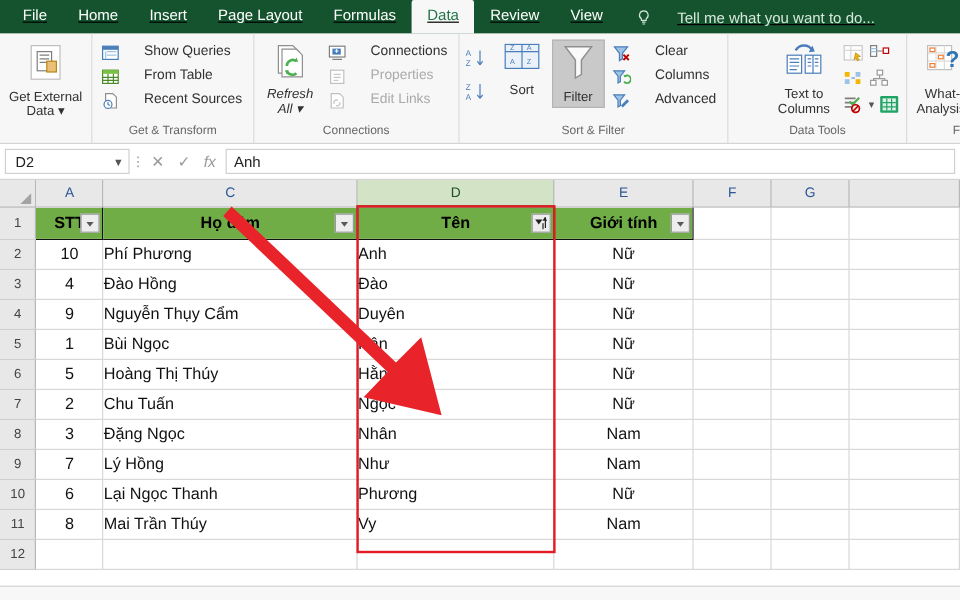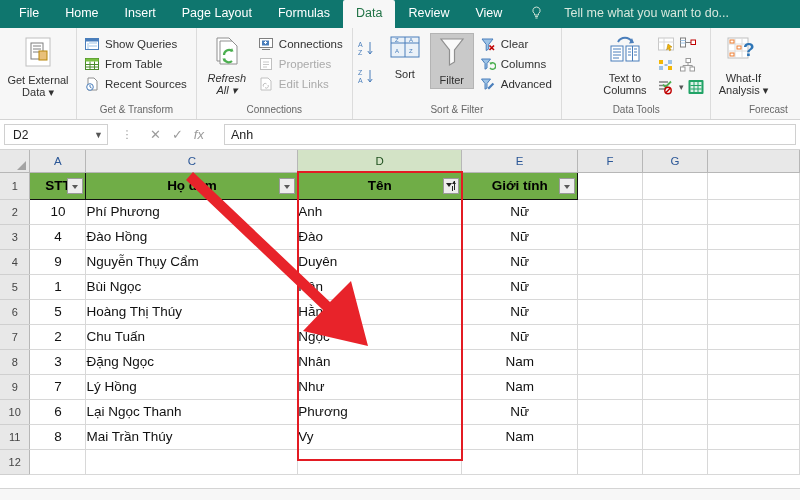--- a/index.html
+++ b/index.html
@@ -7,25 +7,26 @@
     width: 800px; height: 500px;
     font-family: "Liberation Sans", sans-serif;
     overflow: hidden;
     background: #fff;
   }
   #app { position: relative; width: 800px; height: 500px; }
 
   
   .tabbar {
     height: 28px;
-    background: #0f766e;
+    background: #14532d;
     display: flex;
-    align-items: center;
+    align-items: flex-end;
     padding-left: 6px;
     position: relative;
+    text-decoration: underline;
   }
   .tab {
     color: #ffffff;
     font-size: 12.5px;
     padding: 4px 13px 6px 13px;
     line-height: 18px;
     white-space: nowrap;
     cursor: pointer;
   }
   .tab.active {
@@ -74,41 +75,40 @@
     line-height: 12.5px;
     padding: 2px 1px;
     cursor: pointer;
     border: 1px solid transparent;
   }
   .bigbtn .ic { margin-bottom: 3px; }
   .bigbtn.toggled { background: #c9c9c9; border: 1px solid #b4b4b4; }
 
   .smallcol { display: flex; flex-direction: column; gap: 2px; padding-top: 2px; }
   .smallbtn {
-    display: flex; align-items: center; gap: 5px;
+    display: flex; gap: 20px;
     font-size: 11.5px; color: #313131;
     padding: 1px 4px 1px 2px;
     line-height: 15px;
     white-space: nowrap;
     cursor: pointer;
   }
   .smallbtn.disabled { color: #aaa; }
   .iconbox { width: 16px; height: 16px; flex: 0 0 16px; position: relative; }
 
   .gridicons { display: flex; flex-direction: column; gap: 3px; padding-top: 3px; }
   .gridrow { display: flex; gap: 4px; align-items: center; }
 
   
   .formulabar {
     height: 30px;
     background: #ffffff;
     display: flex; align-items: center;
     border-bottom: 1px solid #d4d4d4;
     padding: 0 4px;
-    gap: 12px;
   }
   .namebox {
     width: 104px; height: 21px;
     border: 1px solid #d0d0d0; background: #fff;
     display: flex; align-items: center; justify-content: space-between;
     font-size: 12px; color: #222; padding: 0 4px 0 8px;
   }
   .vdots { width: 14px; text-align: center; color: #9a9a9a; font-size: 11px; letter-spacing: 0; }
   .fxbtns { display: flex; align-items: center; gap: 11px; padding: 0 8px 0 4px; color: #9b9b9b; font-size: 13px; }
   .fxinput {

